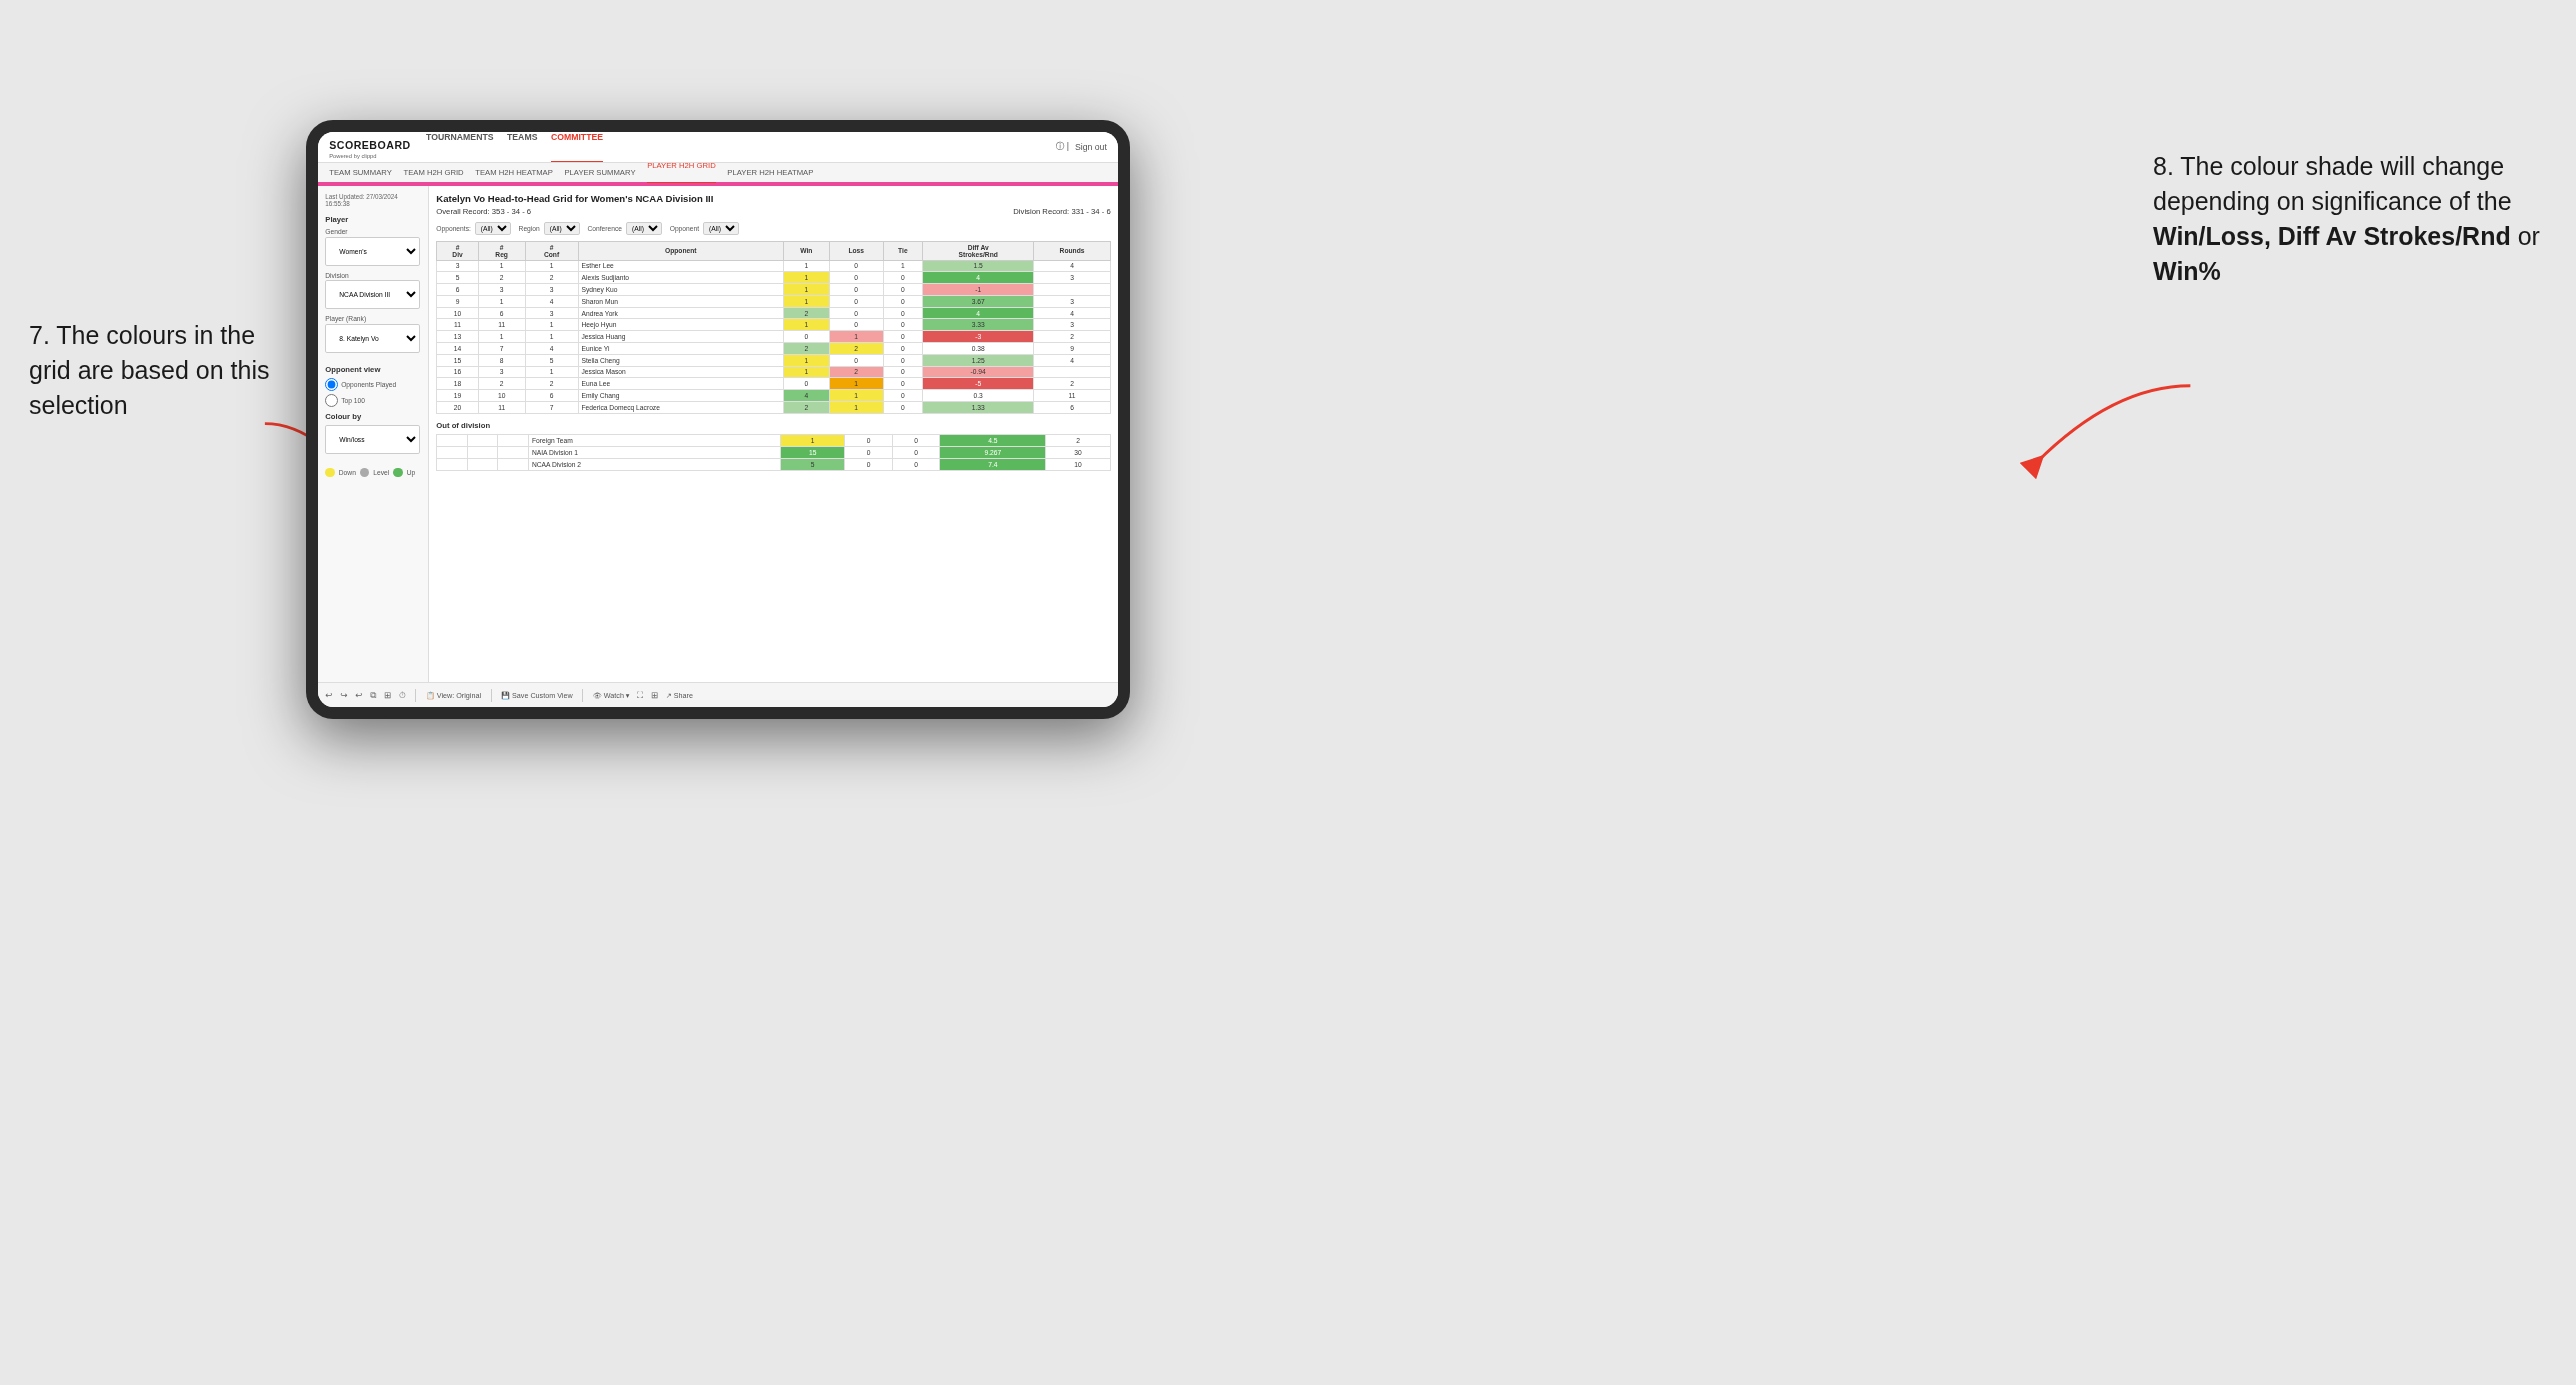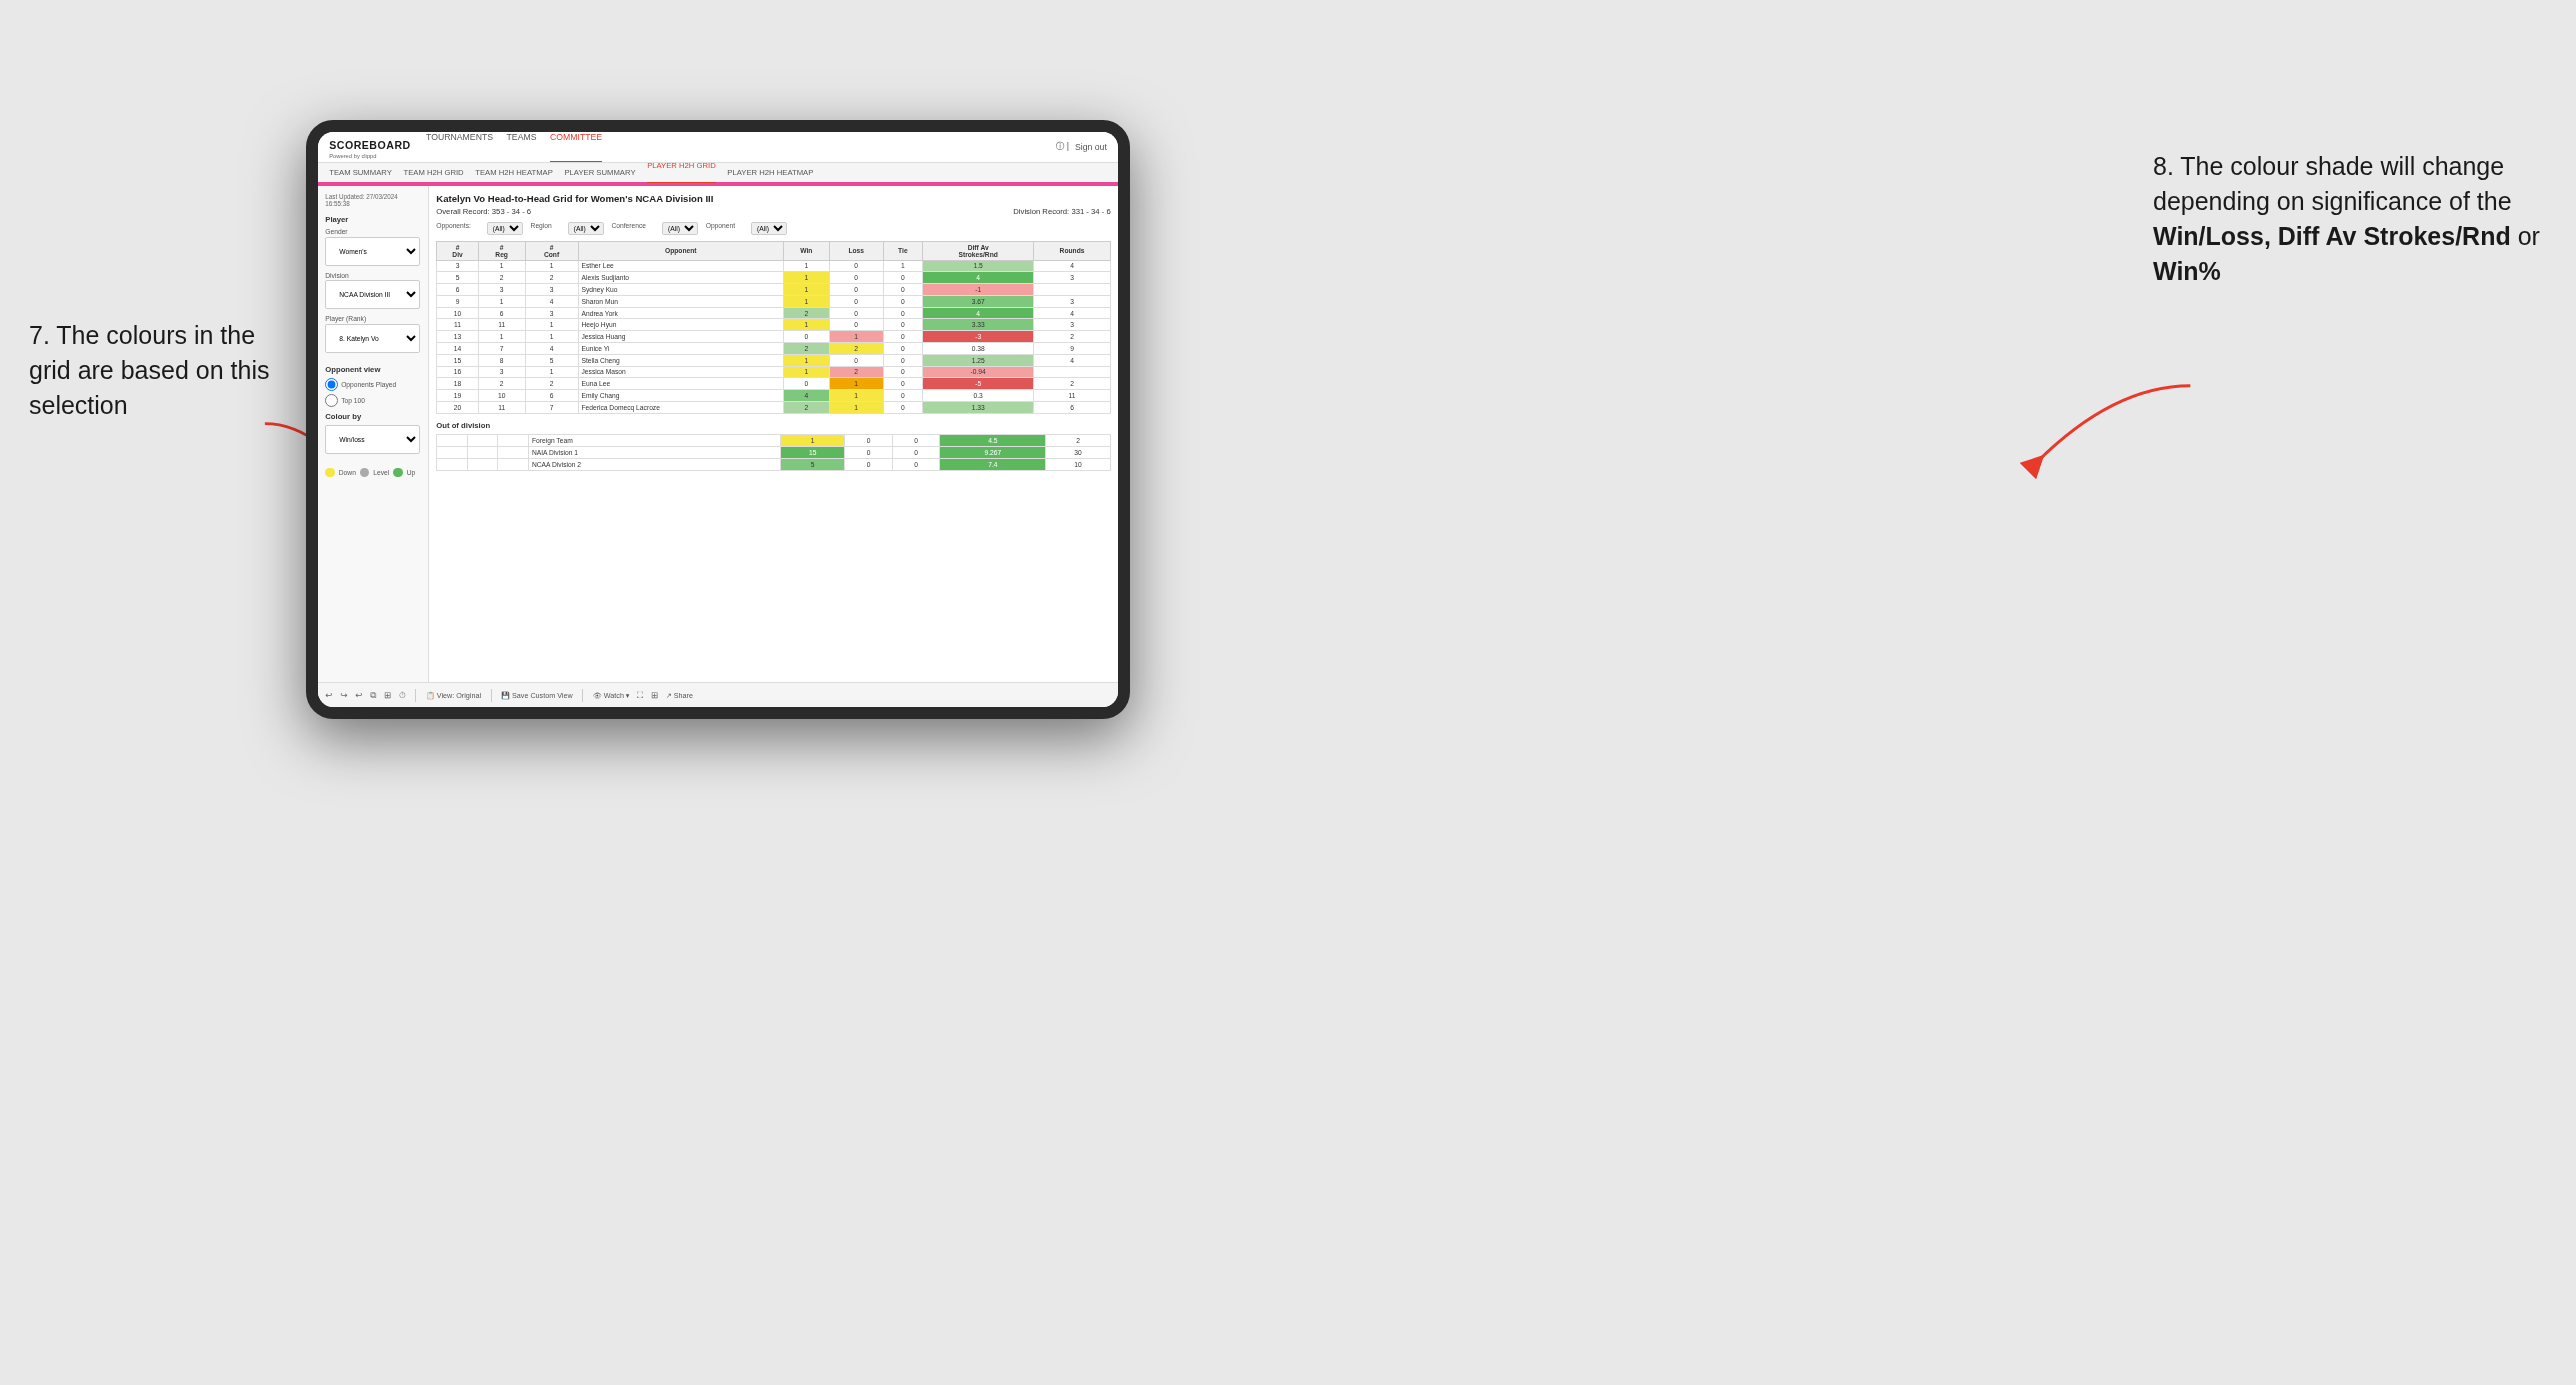--- a/index.html
+++ b/index.html
@@ -56,21 +56,21 @@
       color: #666;
       display: block;
       font-weight: normal;
     }
     .nav-items {
       display: flex;
       gap: 13.5px;
       font-size: 8.7px;
       color: #555;
     }
-    .nav-item { cursor: pointer; font-weight: 400; }
+    .nav-item { cursor: pointer; font-weight: 700; }
     .nav-item.active { color: #e8392a; border-bottom: 1.9px solid #e8392a; padding-bottom: 19px; }
     .nav-right {
       margin-left: auto;
       font-size: 8.7px;
       color: #555;
       display: flex;
       align-items: center;
       gap: 5.8px;
     }
 
@@ -197,21 +197,22 @@
     }
     .filter-row {
       display: flex;
       gap: 7.7px;
       margin-bottom: 5.8px;
       align-items: center;
       font-size: 7.2px;
     }
     .filter-group {
       display: flex;
-      gap: 16px;
+      align-items: center;
+      gap: 4px;
     }
     .filter-group label { font-size: 6.7px; color: #555; }
     .filter-group select {
       font-size: 6.7px;
       padding: 1px 1.9px;
       border: 1px solid #ccc;
       border-radius: 1.9px;
     }
 
     

